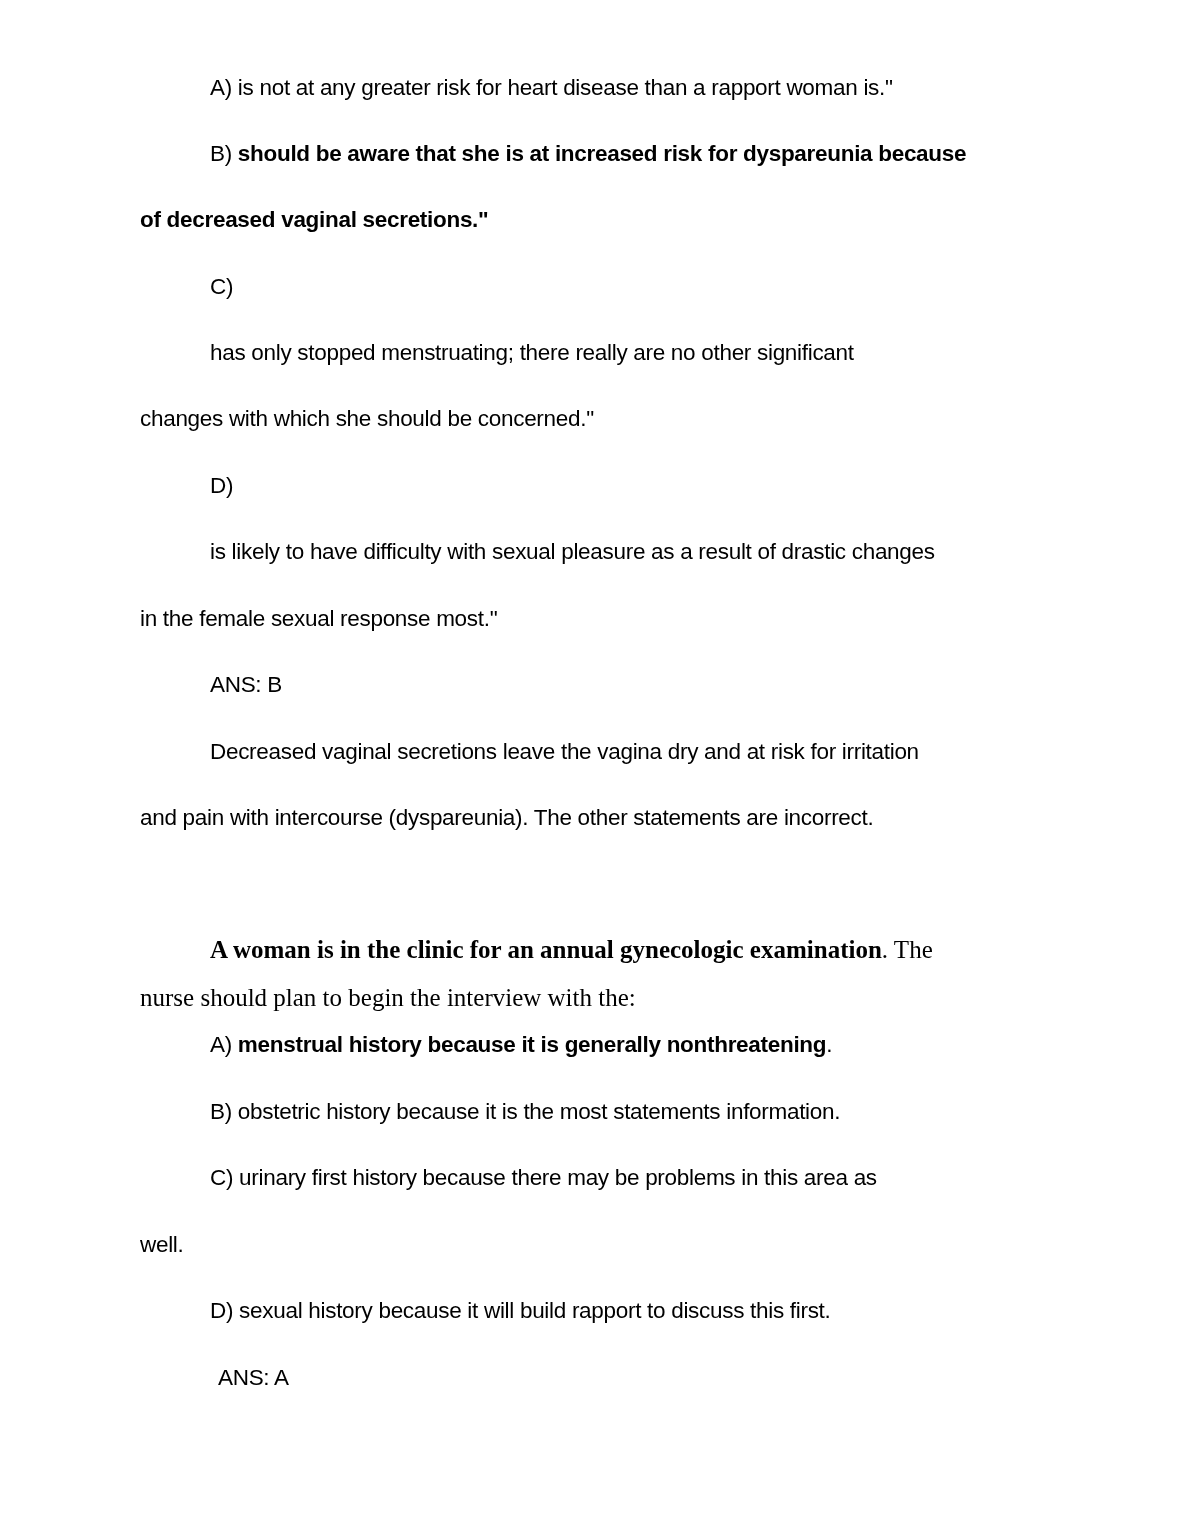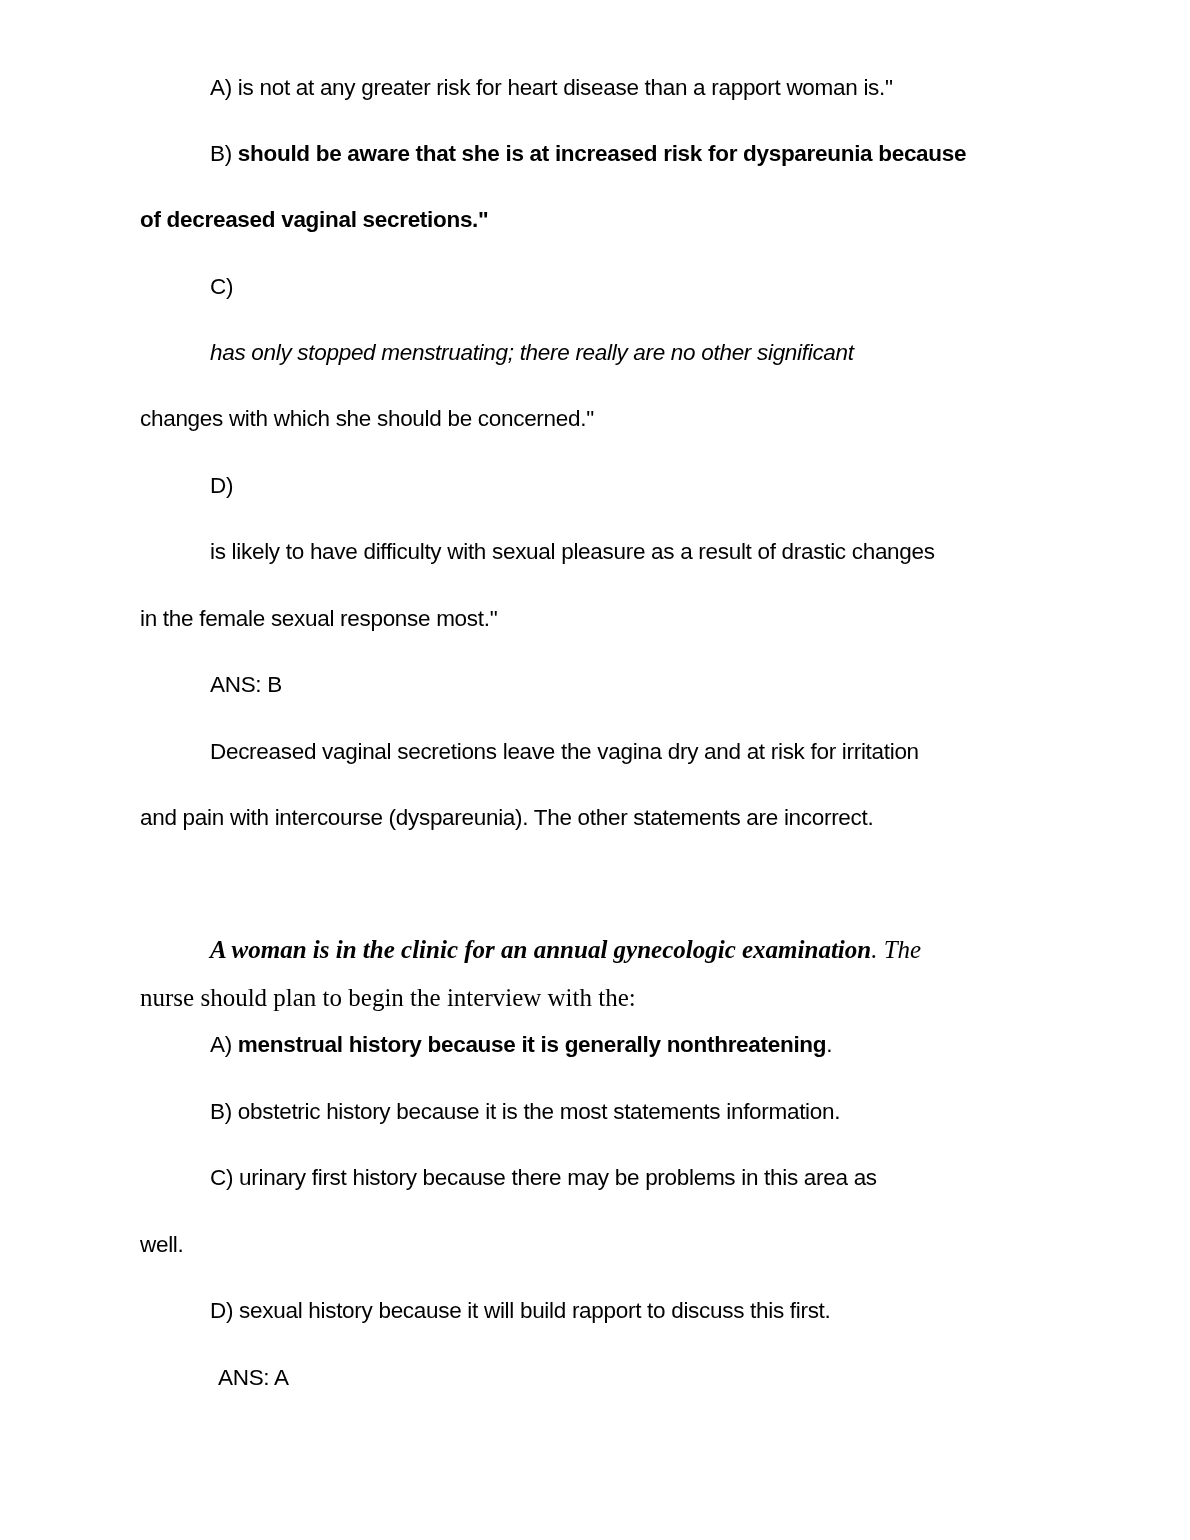--- a/index.html
+++ b/index.html
@@ -42,33 +42,33 @@
     <span>is not at any greater risk for heart disease than a rapport woman is."</span>
   </div>
 
   <div class="line indent" style="top:140px;">
     <span>B)</span>
     <span class="red">should be aware that she is at increased risk for dyspareunia because</span>
   </div>
   <div class="line flush red" style="top:206px;">of decreased vaginal secretions."</div>
 
   <div class="line indent" style="top:273px;">C)</div>
-  <div class="line indent" style="top:339px;font-style:italic;">has only stopped menstruating; there really are no other significant</div>
+  <div class="line indent" style="top:339px;">has only stopped menstruating; there really are no other significant</div>
   <div class="line flush" style="top:405px;">changes with which she should be concerned."</div>
 
   <div class="line indent" style="top:472px;">D)</div>
   <div class="line indent" style="top:538px;">is likely to have difficulty with sexual pleasure as a result of drastic changes</div>
   <div class="line flush" style="top:605px;">in the female sexual response most."</div>
 
   <div class="line indent" style="top:671px;">ANS: B</div>
 
   <div class="line indent" style="top:738px;">Decreased vaginal secretions leave the vagina dry and at risk for irritation</div>
   <div class="line flush" style="top:804px;">and pain with intercourse (dyspareunia). The other statements are incorrect.</div>
 
-  <div class="line indent serif" style="top:936px;font-style:italic;">
+  <div class="line indent serif" style="top:936px;">
     <span class="b">A woman is in the clinic for an annual gynecologic examination</span><span>. The</span>
   </div>
   <div class="line flush serif" style="top:984px;">nurse should plan to begin the interview with the:</div>
 
   <div class="line indent" style="top:1031px;">
     <span>A)</span>
     <span class="red">menstrual history because it is generally nonthreatening</span><span>.</span>
   </div>
 
   <div class="line indent" style="top:1098px;">

